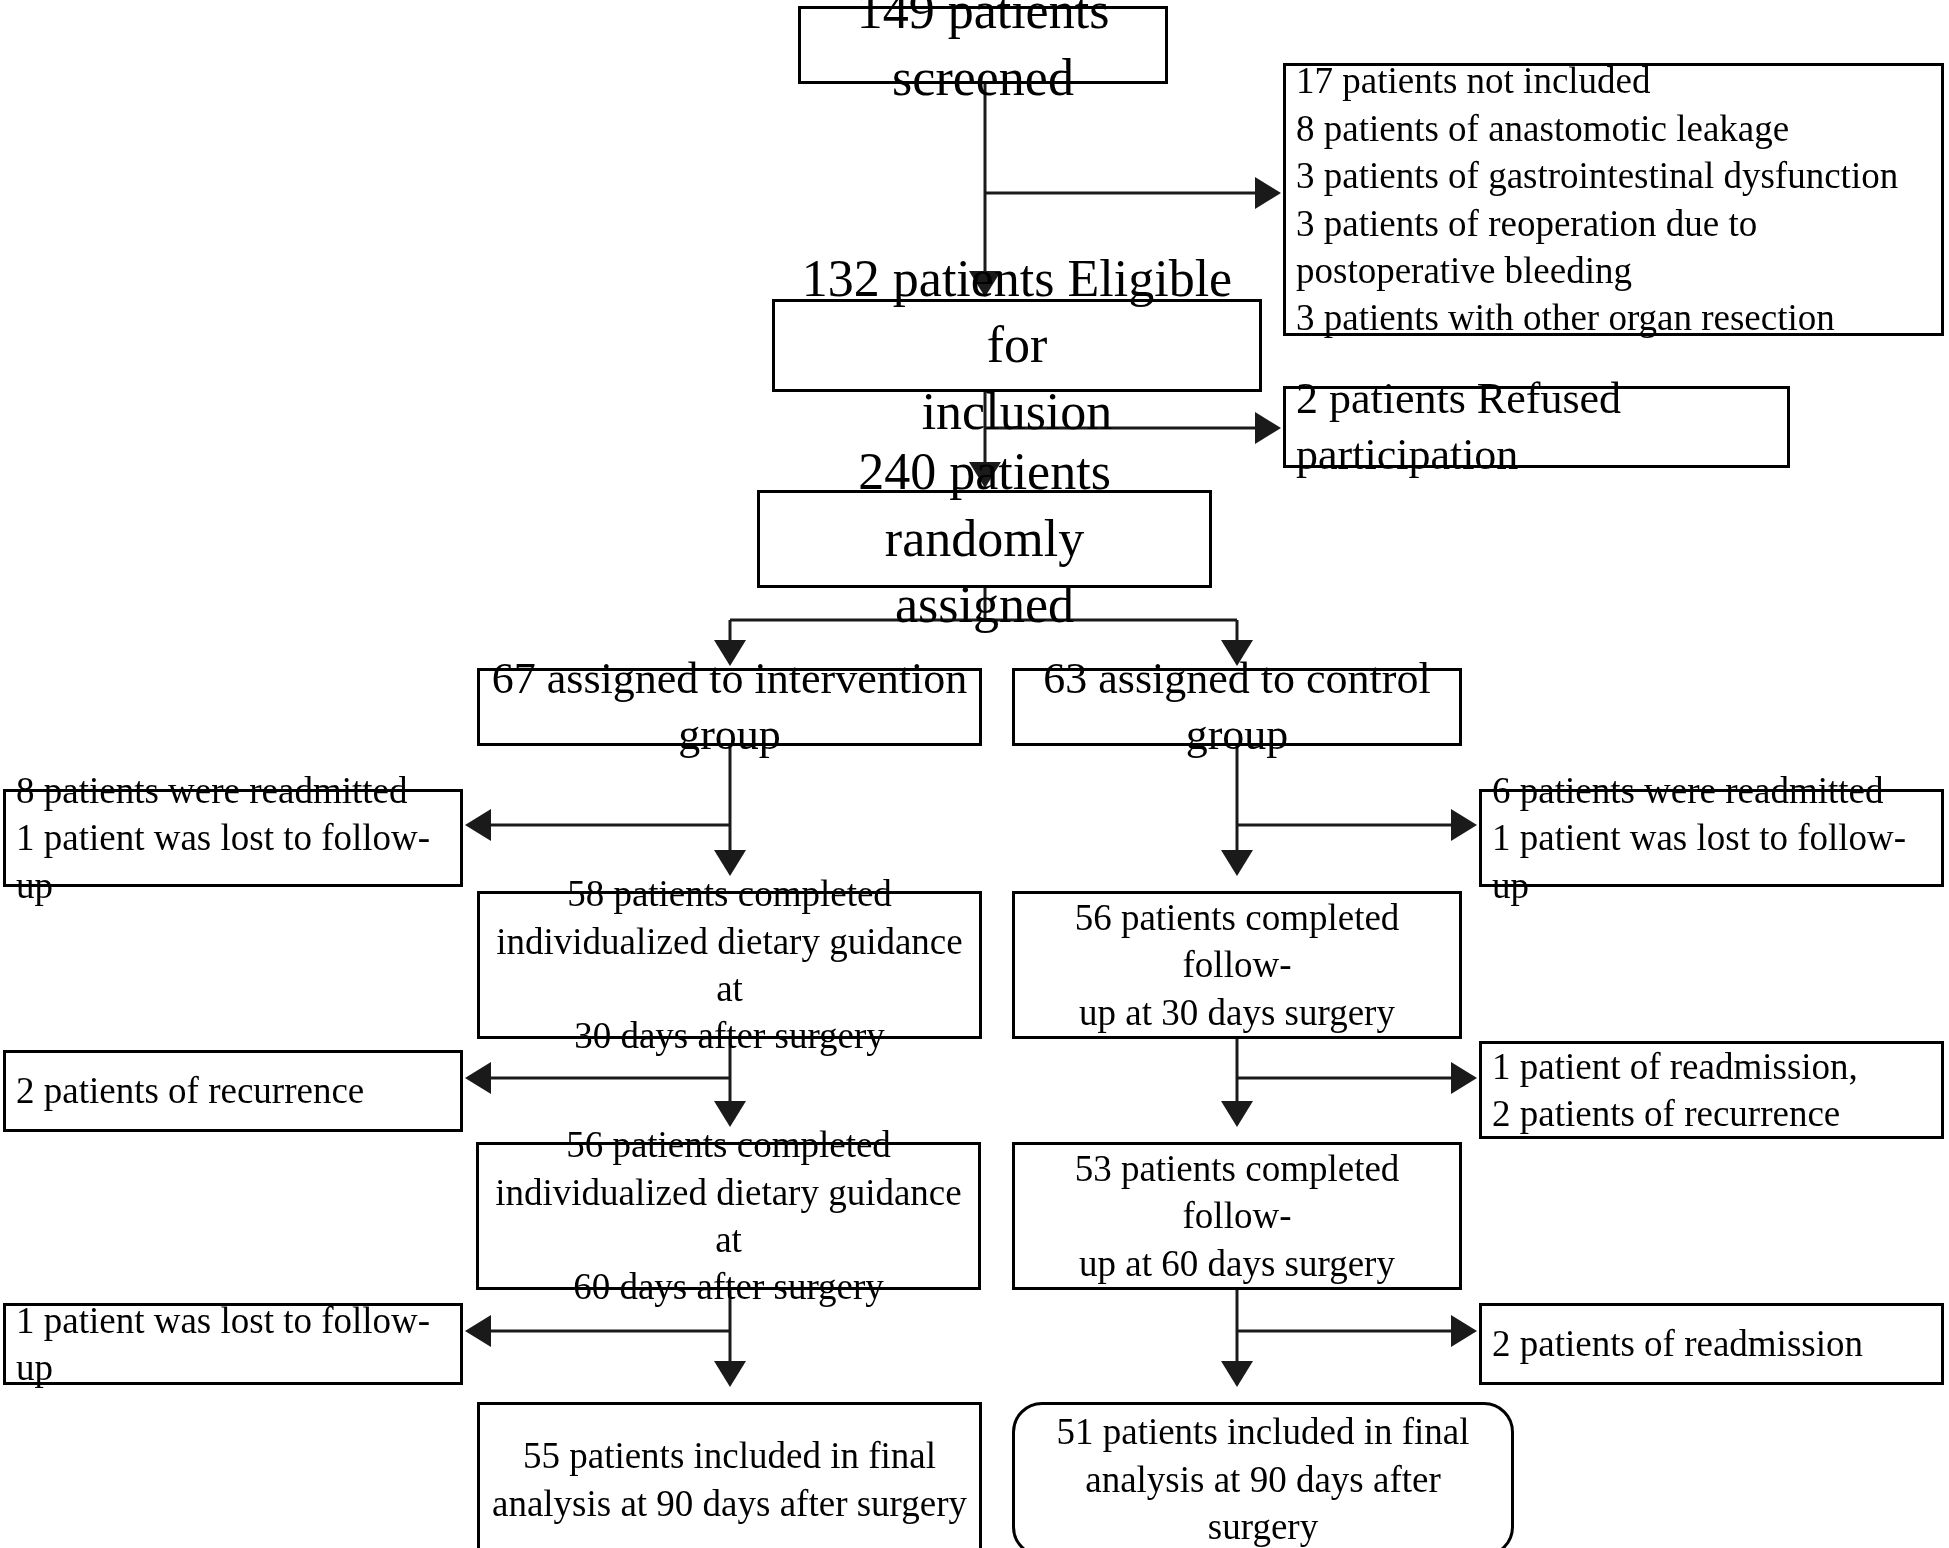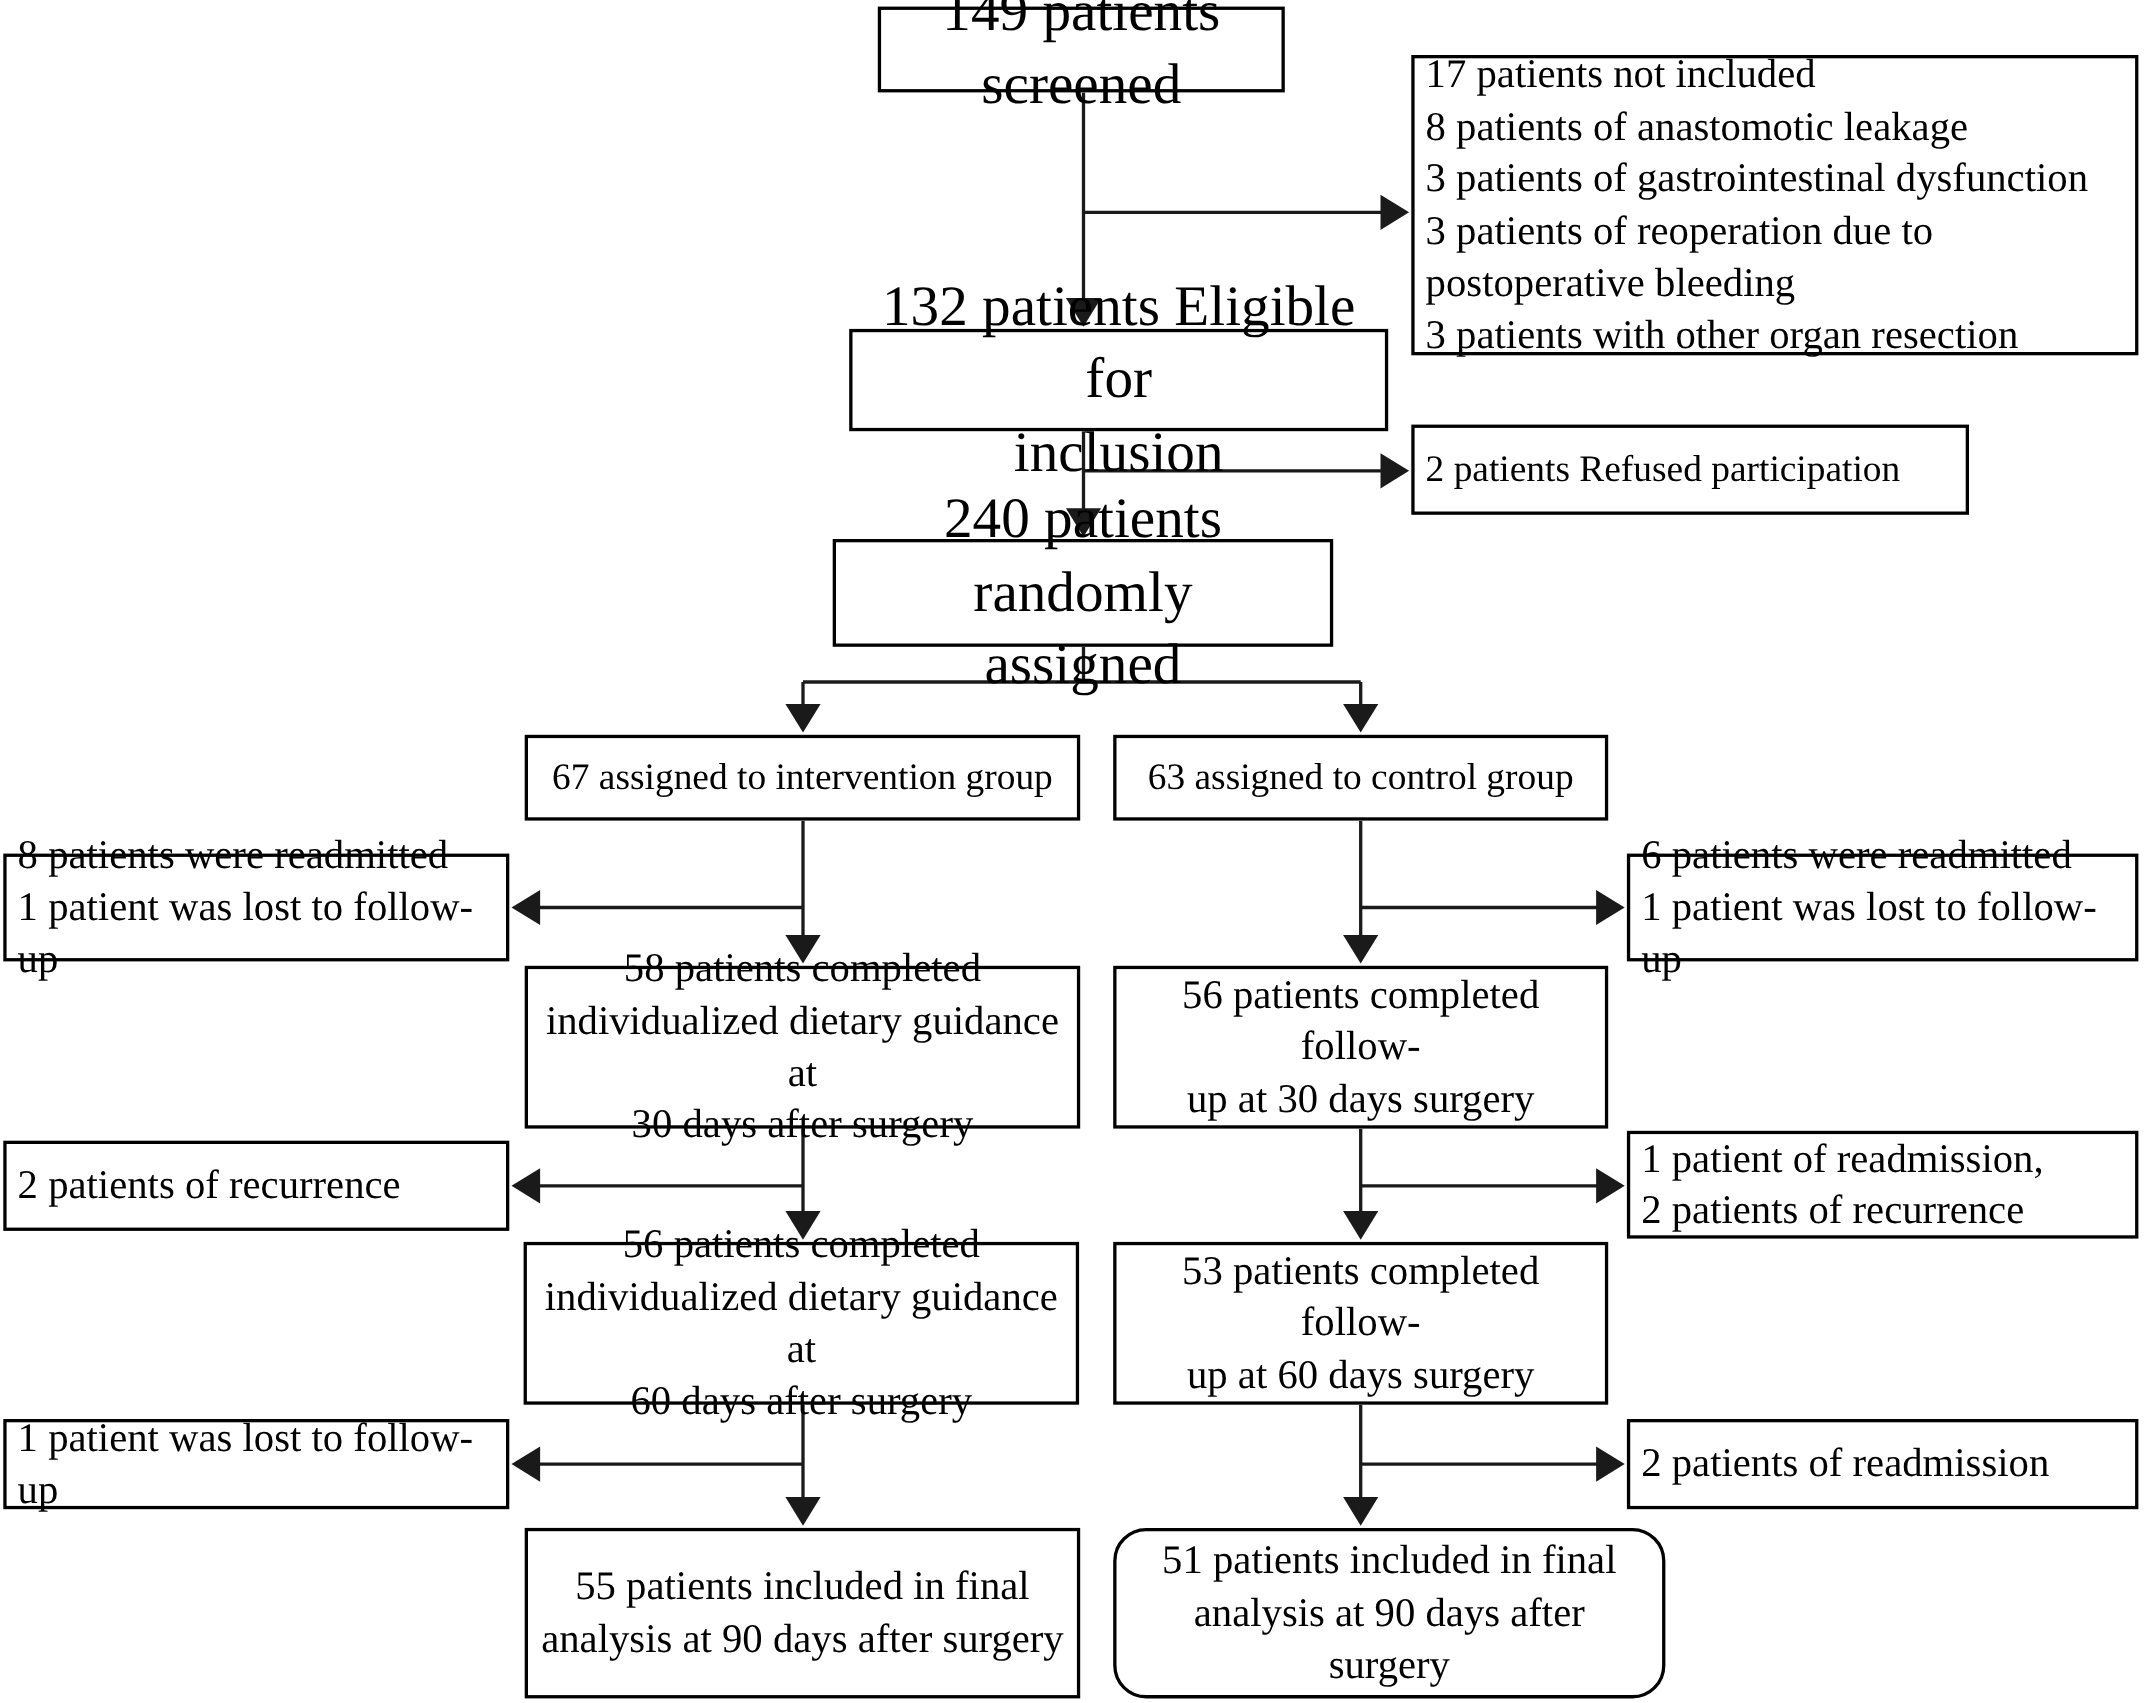--- a/index.html
+++ b/index.html
@@ -38,22 +38,22 @@
     line-height: 1.28;
     padding: 4px 10px;
     white-space: pre-line;
     z-index: 2;
   }
   .node.left-align {
     justify-content: flex-start;
     text-align: left;
   }
   .fs-40 { font-size: 52px; }
-  .fs-38 { font-size: 34px; }
-  .fs-37 { font-size: 37px; }
+  .fs-38 { font-size: 44px; }
+  .fs-37 { font-size: 37px; margin-top: 13px; }
 </style>
 </head>
 <body>
 
 <div id="diagram-root">
   <svg id="connectors" viewBox="0 0 1949 1548" width="1949" height="1548" aria-hidden="true">
       <line x1="985" y1="84" x2="985" y2="273" stroke="#1a1a1a" stroke-width="3"></line>
       <polygon points="969,271 1001,271 985,297" fill="#1a1a1a"></polygon>
       <line x1="985" y1="193" x2="1257" y2="193" stroke="#1a1a1a" stroke-width="3"></line>
       <polygon points="1255,177 1255,209 1281,193" fill="#1a1a1a"></polygon>

